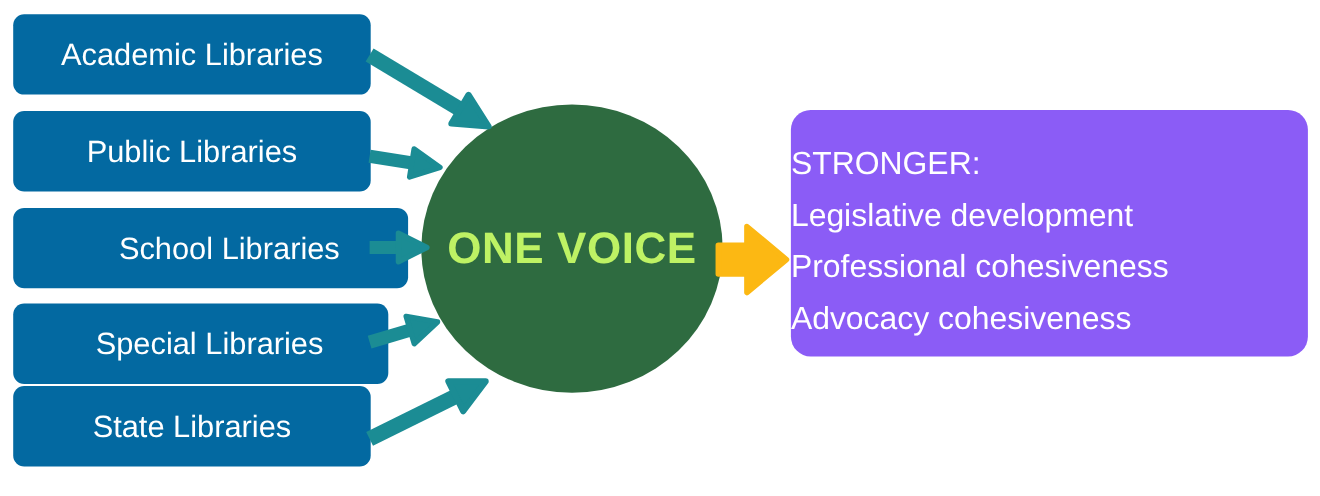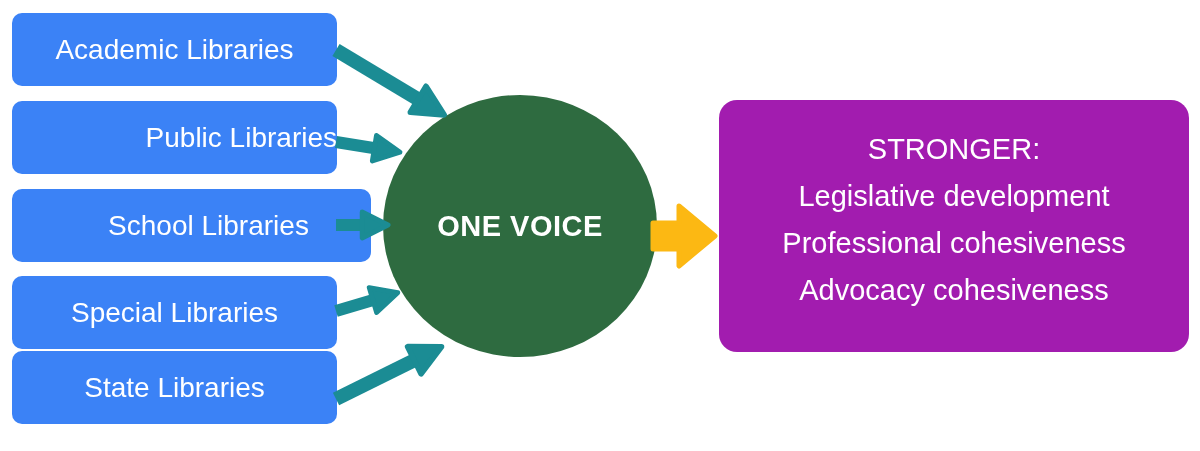--- a/index.html
+++ b/index.html
@@ -9,71 +9,71 @@
     height: 451px;
     background: #ffffff;
     font-family: "Liberation Sans", sans-serif;
     overflow: hidden;
   }
   .source-box {
     position: absolute;
     left: 12px;
     width: 325px;
     height: 73px;
-    background: #3b82f6;
+    background: #0369a1;
     border-radius: 10px;
     display: flex;
     align-items: center;
     justify-content: center;
   }
   .sb1 { top: 13px; }
-  .sb2 { top: 101px; justify-content: flex-end; }
+  .sb2 { top: 101px; }
   .sb3 { top: 189px; padding-left: 34px; }
-  .sb4 { top: 276px; }
+  .sb4 { top: 276px; padding-left: 16px; }
   .sb5 { top: 351px; }
   .source-label {
     color: #ffffff;
     font-size: 28px;
     white-space: nowrap;
   }
   .hub {
     position: absolute;
     left: 383px;
     top: 95px;
     width: 274px;
     height: 262px;
     background: #2E6B40;
     border-radius: 50%;
     display: flex;
     align-items: center;
     justify-content: center;
   }
   .hub-label {
-    color: #ffffff;
-    font-size: 29px;
+    color: #bef264;
+    font-size: 40px;
     font-weight: bold;
     letter-spacing: 0.5px;
     white-space: nowrap;
   }
   .connectors {
     position: absolute;
     left: 0;
     top: 0;
     pointer-events: none;
   }
   .outcome {
     position: absolute;
     left: 719px;
     top: 100px;
     width: 470px;
-    height: 252px;
-    background: #a21caf;
+    height: 224px;
+    background: #8b5cf6;
     border-radius: 18px;
     color: #ffffff;
-    text-align: center;
+    text-align: left;
   }
   .outcome-inner {
     padding-top: 26px;
     font-size: 29px;
     line-height: 47px;
   }
   .outcome-line { white-space: nowrap; }
 </style>
 </head>
 <body>

